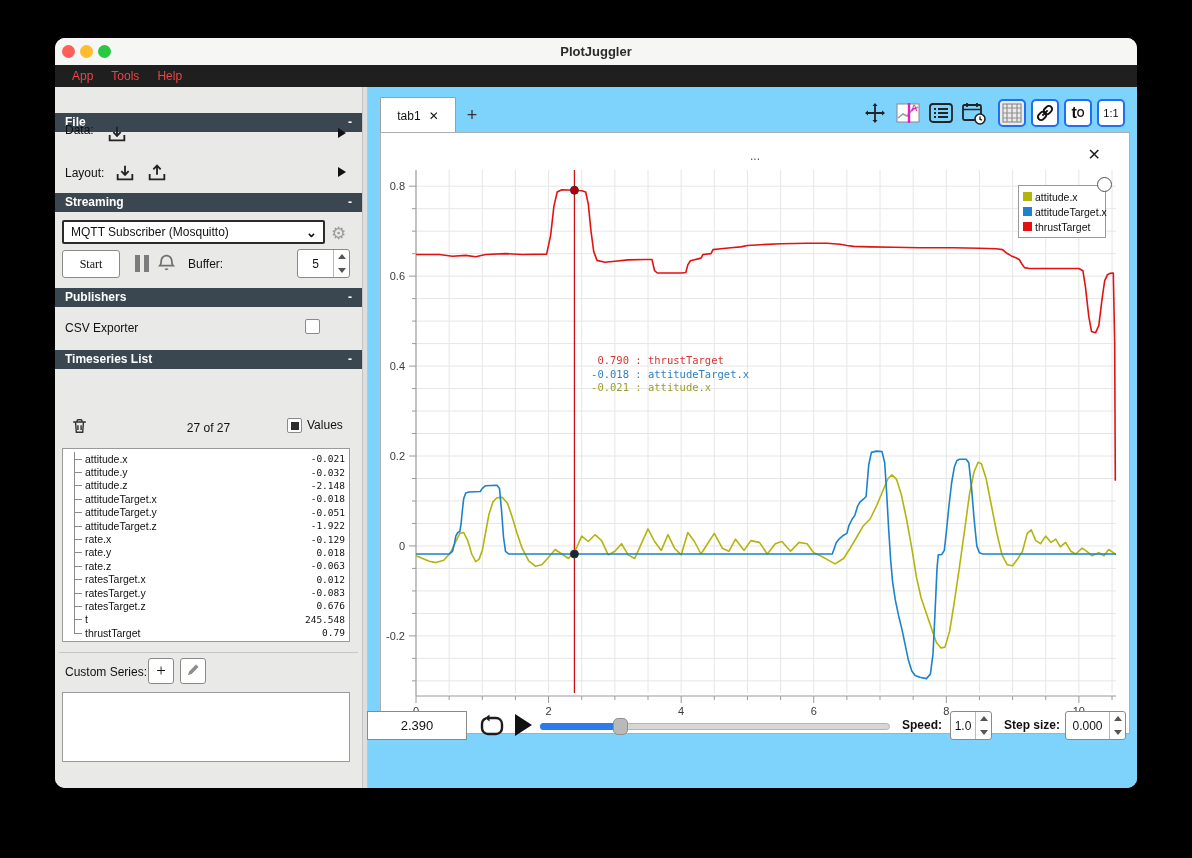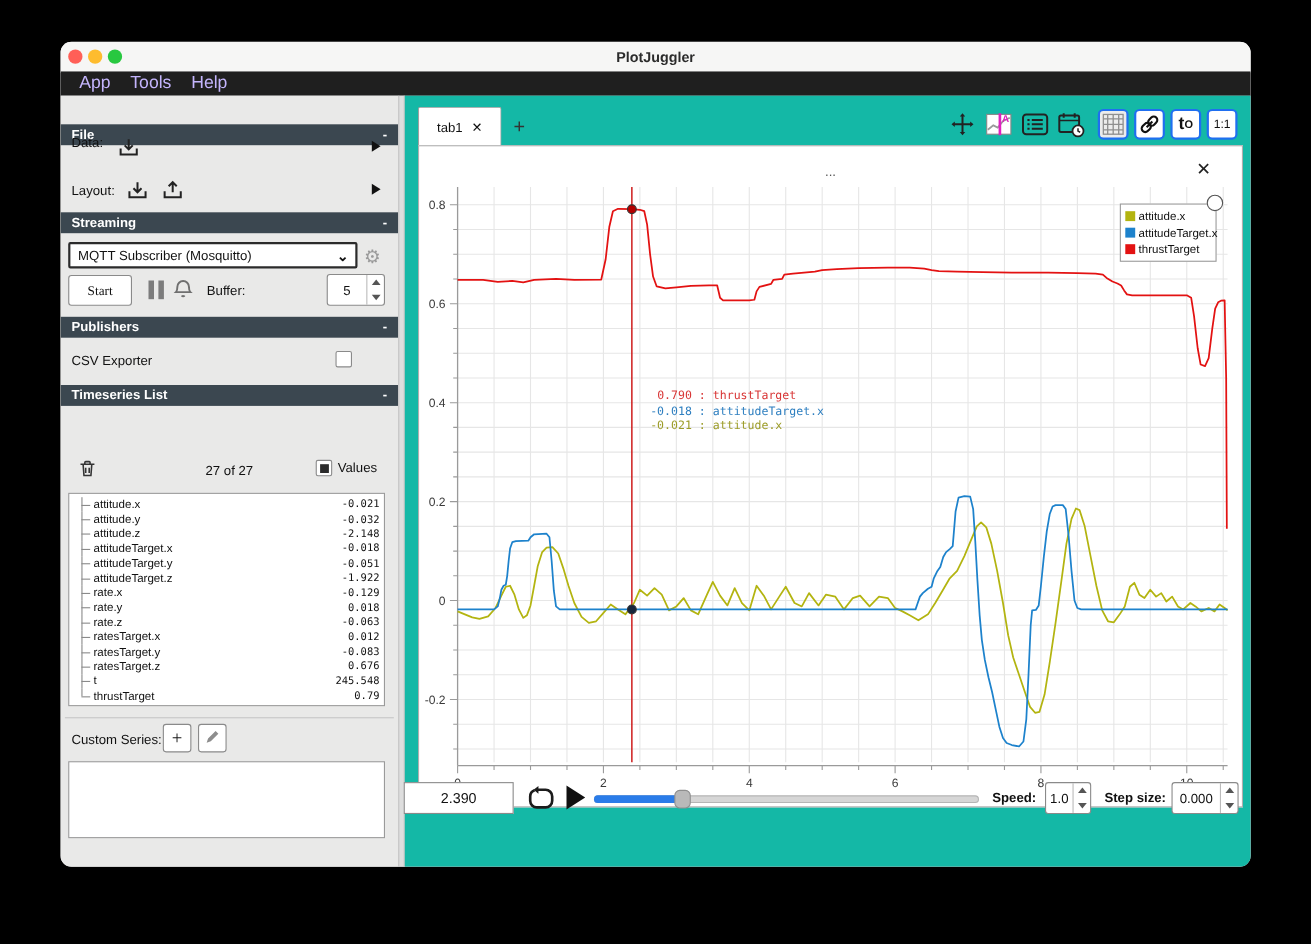--- a/index.html
+++ b/index.html
@@ -7,26 +7,26 @@
   #stage{position:relative;width:1192px;height:858px;background:#000;}
   #win{position:absolute;left:55px;top:38px;width:1082px;height:750px;border-radius:10px;
     overflow:hidden;background:#e9e9e9;box-shadow:0 30px 70px rgba(0,0,0,.85);}
   
   #titlebar{position:absolute;left:0;top:0;width:100%;height:27px;background:#f6f6f5;border-bottom:1px solid #d0d0d0;}
   .tl{position:absolute;top:7px;width:13px;height:13px;border-radius:50%;}
   #title{position:absolute;left:0;right:0;top:0;height:27px;line-height:27px;text-align:center;
     font-size:13px;font-weight:bold;color:#2b2b2b;}
   
   #menubar{position:absolute;left:0;top:27px;width:100%;height:22px;background:#1f1f1f;display:flex;align-items:center;padding-left:8px;box-sizing:border-box;}
-  .menu-item{color:#c4b5fd;font-size:16px;padding:0 9px;height:22px;line-height:22px;}
+  .menu-item{color:#ef4444;font-size:12px;padding:0 9px;height:22px;line-height:22px;}
   
   #body{position:absolute;left:0;top:49px;width:100%;height:701px;}
   #sidebar{position:absolute;left:0;top:0;width:307px;height:701px;background:#e9e9e8;}
   #splitter{position:absolute;left:307px;top:0;width:6px;height:701px;background:#dedede;border-left:1px solid #c4c4c4;border-right:1px solid #c4c4c4;box-sizing:border-box;}
-  #rpanel{position:absolute;left:313px;top:0;width:769px;height:701px;background:#14b8a6;}
+  #rpanel{position:absolute;left:313px;top:0;width:769px;height:701px;background:#7dd3fc;}
   .sec-header{position:absolute;left:0;width:307px;height:19px;background:#3b4750;color:#fff;
     font-size:12px;font-weight:bold;line-height:19px;padding:0 10px;box-sizing:border-box;}
   .sec-header .dash{position:absolute;right:10px;top:0;font-weight:bold;}
   .row-label{font-size:12px;color:#111;}
   .chev-right{width:0;height:0;border-left:8px solid #111;border-top:5px solid transparent;border-bottom:5px solid transparent;}
   .iconbtn{display:inline-flex;align-items:center;justify-content:center;}
   
   #combo{position:absolute;left:7px;top:133px;width:263px;height:24px;background:#fff;border:2px solid #2b2b2b;border-radius:2px;box-sizing:border-box;font-size:12px;color:#111;line-height:20px;padding-left:7px;}
   #combo .arrow{position:absolute;right:6px;top:1px;font-weight:bold;font-size:13px;}
   

